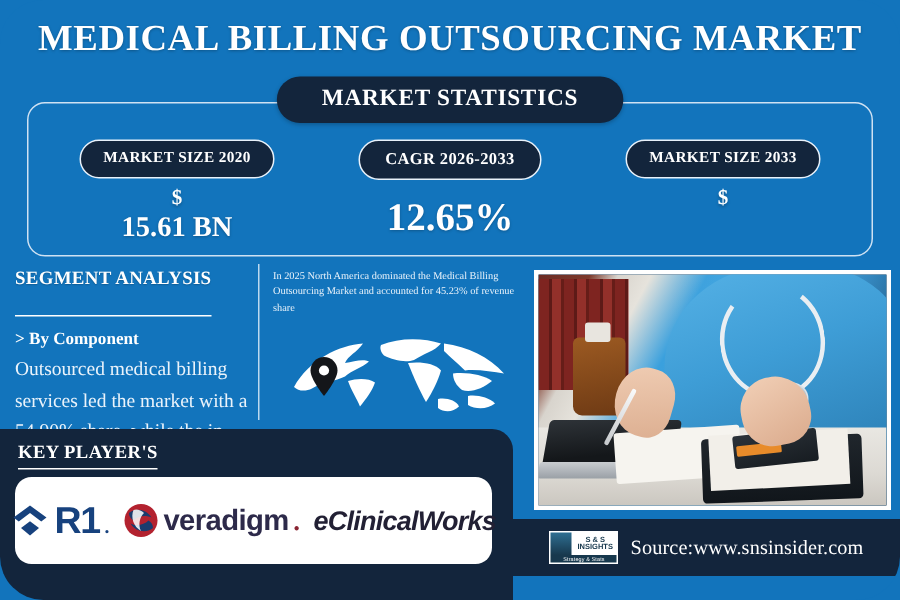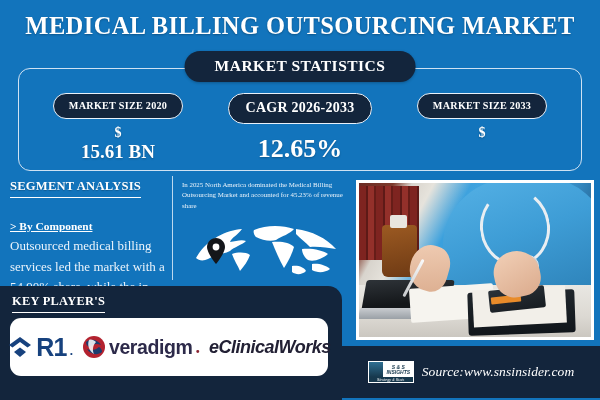--- a/index.html
+++ b/index.html
@@ -7,20 +7,21 @@
     width: 600px; height: 400px;
     overflow: hidden;
     background: #1274bc;
     font-family: "Liberation Serif", serif;
   }
   .canvas {
     position: relative;
     width: 600px; height: 400px;
     background: #1274bc;
     overflow: hidden;
+    border-radius: 29px;
   }
 
   
   .title {
     position: absolute;
     top: 12px; left: 0; width: 100%;
     text-align: center;
     color: #ffffff;
     font-size: 24.5px;
     font-weight: bold;
@@ -71,21 +72,21 @@
     background: #13253c;
     border: 1.1px solid #e8f1fa;
     border-radius: 16px;
     color: #ffffff;
     font-size: 10.2px;
     font-weight: bold;
     letter-spacing: 0.25px;
     padding: 6px 15px 7px;
     white-space: nowrap;
   }
-  .stat-pill.wide { font-size: 14px; padding: 6px 17px 7px; }
+  .stat-pill.wide { font-size: 11px; padding: 6px 17px 7px; }
   .stat-value {
     margin-top: 6px;
     color: #ffffff;
     font-weight: bold;
     line-height: 1.12;
     text-shadow: 0 1px 2px rgba(0,0,0,0.25);
   }
   .stat-value .cur { display: block; font-size: 14px; }
   .stat-value .amt { display: block; font-size: 19px; }
   .stat-value.big { font-size: 26px; margin-top: 10px; }
@@ -94,31 +95,30 @@
   .segment {
     position: absolute;
     left: 10px; top: 176px;
     width: 160px;
   }
   .sec-heading {
     color: #ffffff;
     font-size: 12.6px;
     font-weight: bold;
     letter-spacing: 0.2px;
-    padding-bottom: 3px;
+    padding-bottom: 17px;
     border-bottom: 1.4px solid #ffffff;
     display: inline-block;
     text-shadow: 0 1px 1px rgba(0,0,0,0.22);
   }
   .sub-heading {
     color: #ffffff;
     font-size: 11.4px;
     font-weight: bold;
-    margin-top: 22px;
-    text-decoration: underline;
+    margin-top: 9px;
   }
   .body-text {
     color: #eaf3fb;
     font-size: 13px;
     line-height: 1.58;
     margin-top: 4px;
   }
   .vdiv {
     position: absolute;
     left: 172px; top: 176px;
@@ -342,27 +342,26 @@
     font-style: italic;
     font-weight: bold;
     font-family: "Liberation Sans", sans-serif;
     letter-spacing: -0.5px;
   }
 
   
   .source-bar {
     position: absolute;
     left: 342px; top: 346px;
-    width: 258px; height: 52px;
+    width: 258px; height: 38px;
     background: #13253c;
     display: flex;
     align-items: center;
     justify-content: center;
     gap: 8px;
-    font-style: italic;
   }
   .sns-logo {
     width: 46px; height: 22px;
     background: #ffffff;
     display: flex;
     flex-direction: column;
     align-items: stretch;
     padding: 1px;
   }
   .sns-top { display: flex; flex: 1; gap: 1px; }

